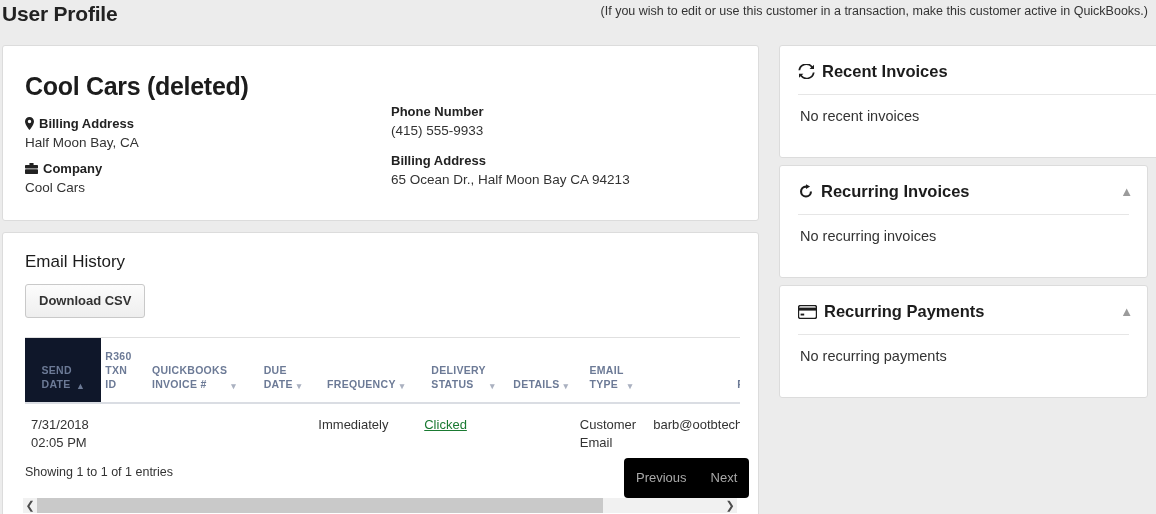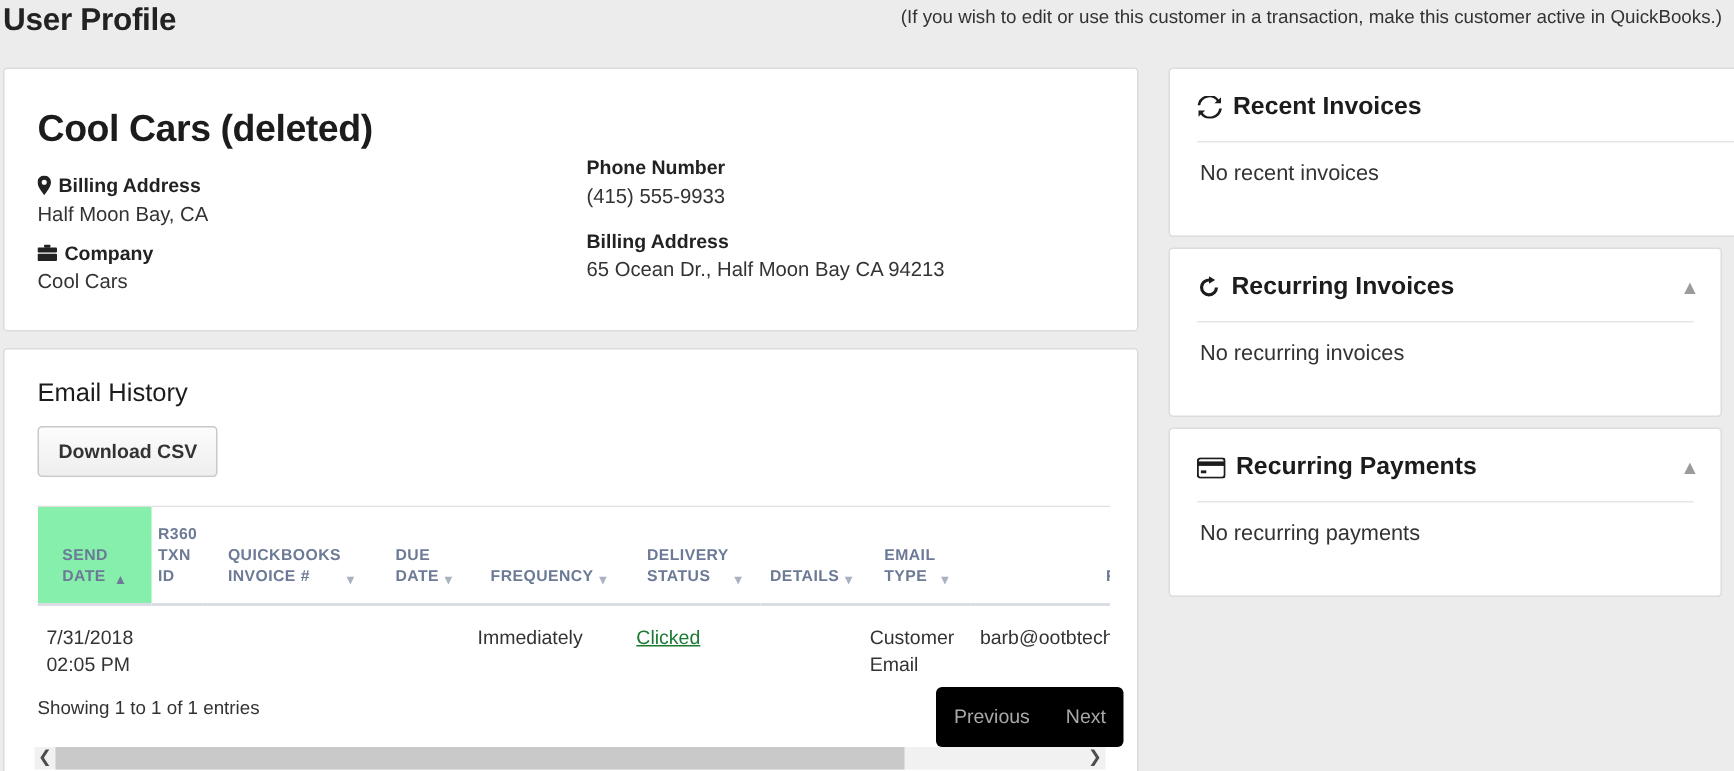--- a/index.html
+++ b/index.html
@@ -93,21 +93,21 @@
     font-size: 10.5px;
     font-weight: bold;
     letter-spacing: 0.3px;
     color: #6c7a96;
     padding: 11px 5px 10px 6px;
     border-top: 1px solid #e0e0e0;
     border-bottom: 2px solid #dadde3;
     line-height: 1.35;
     position: relative;
   }
-  table.emails th.sorted { background: #86efac; }
+  table.emails th.sorted { background: #0f172a; }
   .th-inner { display: flex; align-items: flex-end; justify-content: center; gap: 4px; }
   .sort-caret { color: #aab1c0; font-size: 9px; line-height: 1; padding-bottom: 1px; }
   .sort-caret.up { color: #6c7a96; }
   table.emails td {
     font-size: 13px; color: #333;
     padding: 12px 5px 12px 6px;
     border-bottom: 5px solid #be185d;
     vertical-align: top;
     line-height: 1.45;
     white-space: nowrap;

